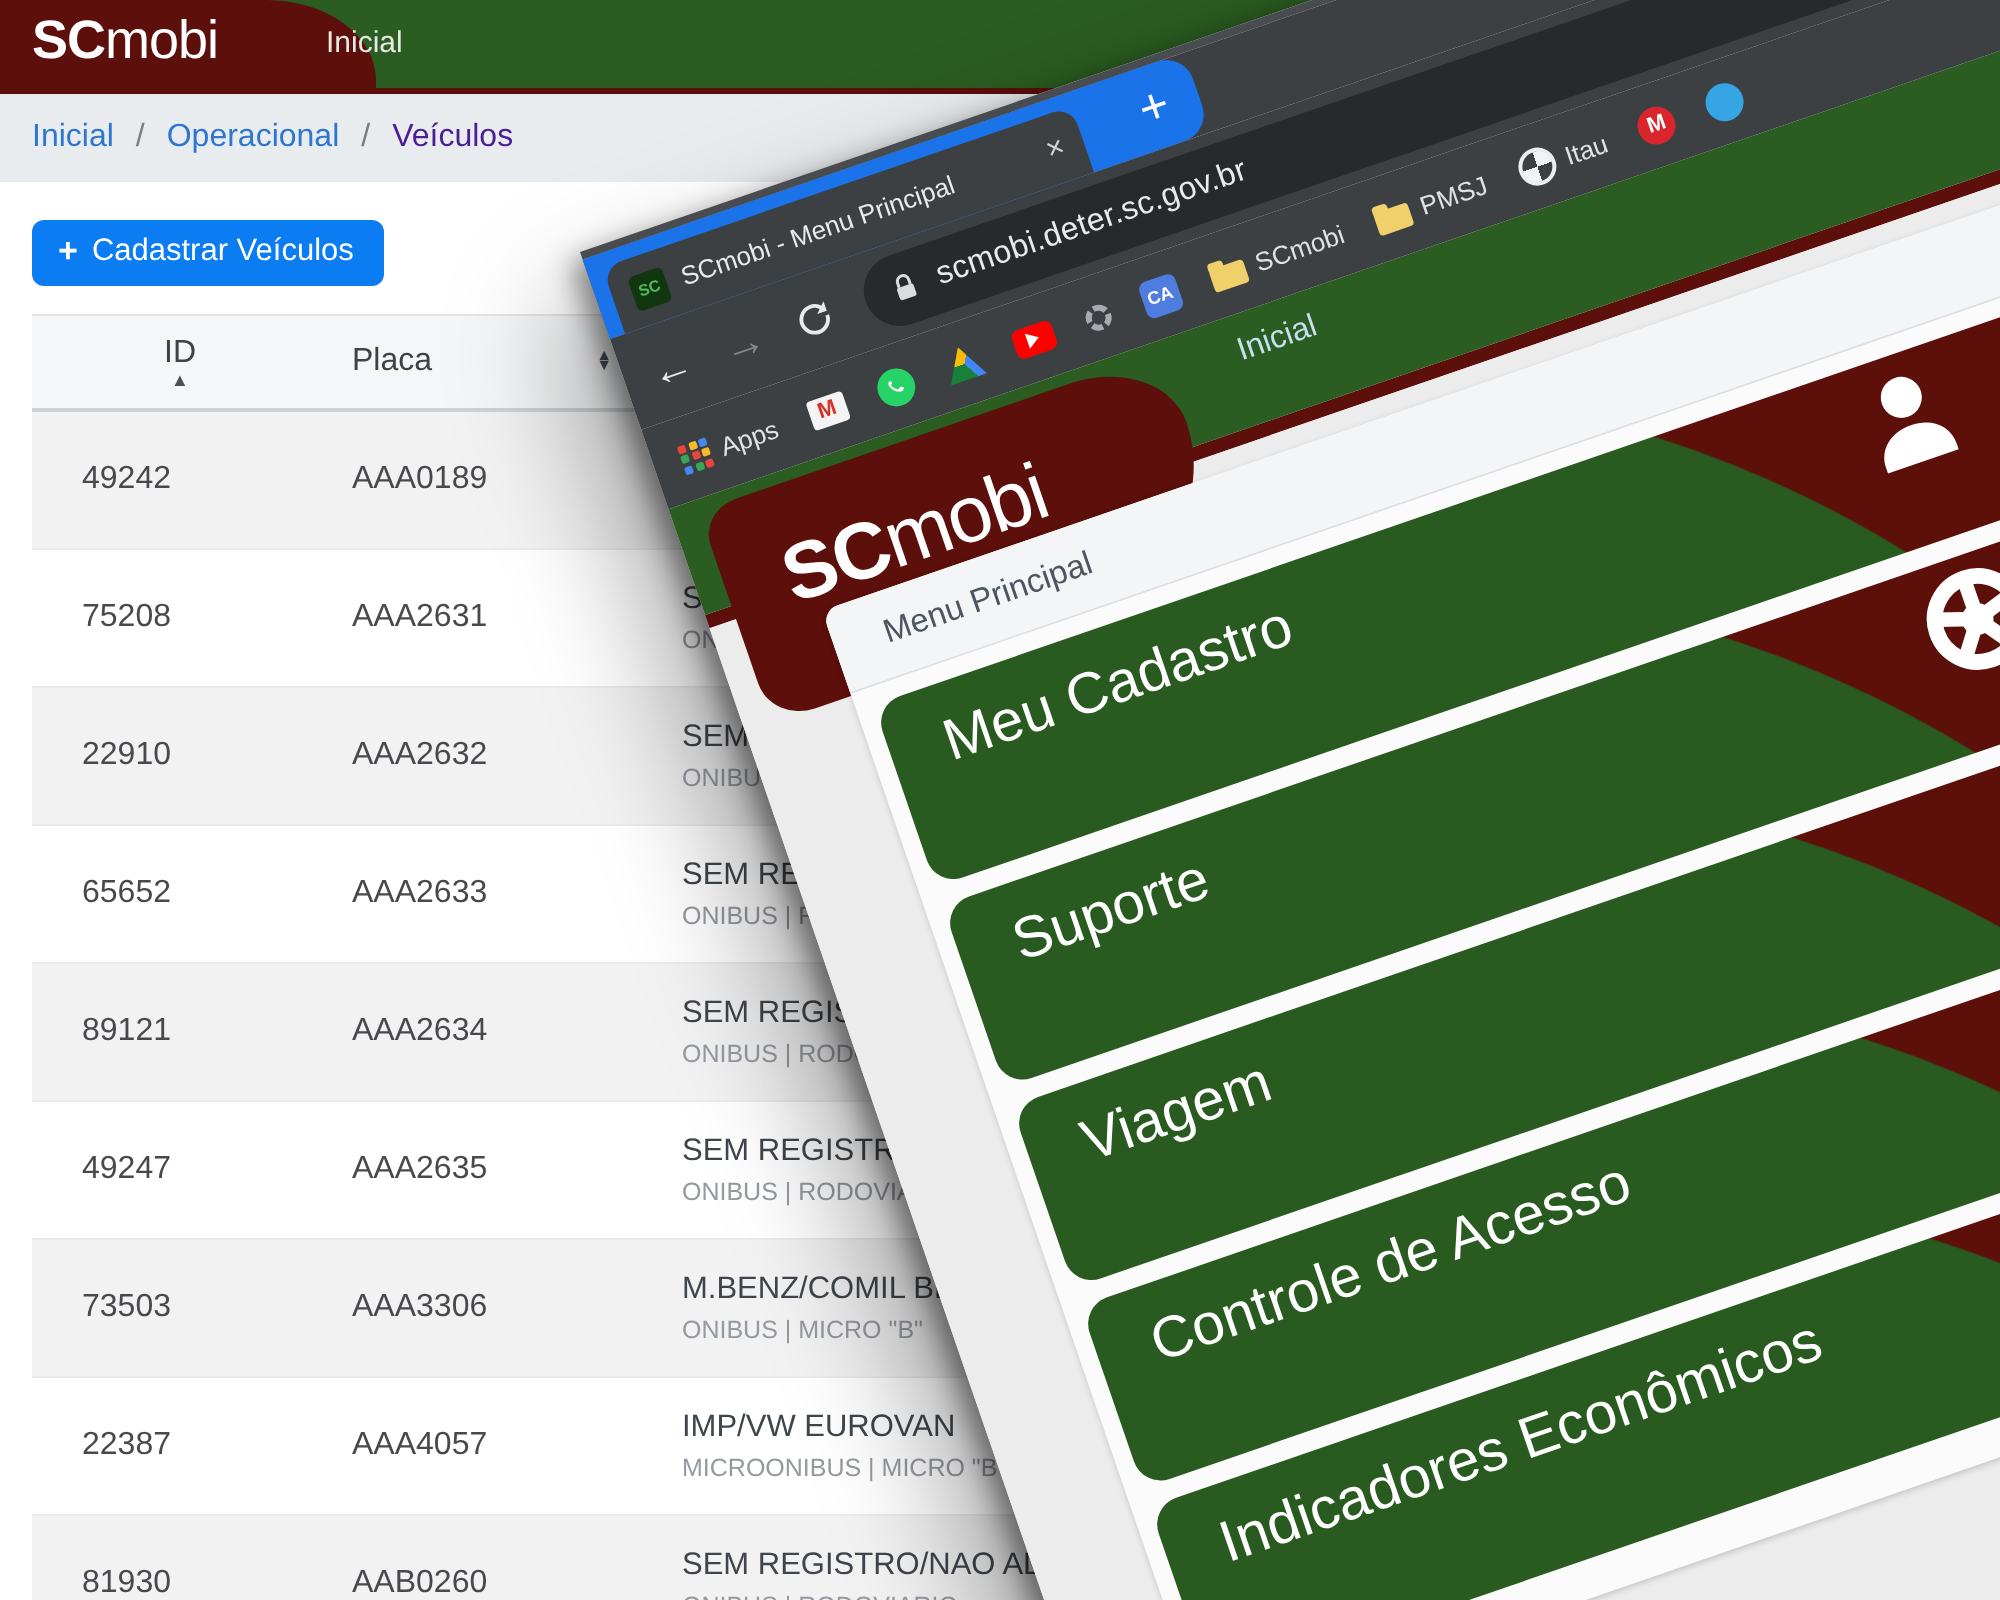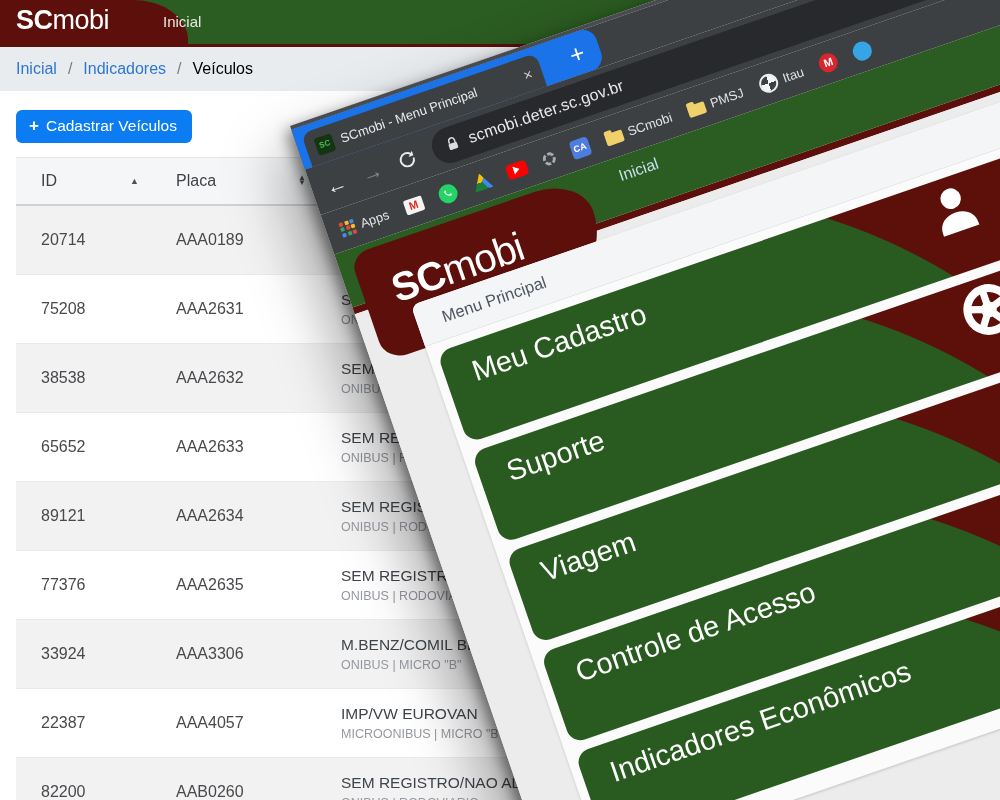--- a/index.html
+++ b/index.html
@@ -16,36 +16,36 @@
   .logo b { font-weight:800; }
   .logo i { font-style:normal; font-weight:400; }
   .main-nav { position:absolute; left:163px; top:0; height:44px; line-height:44px;
     color:#e4eae1; font-size:15px; }
   .header-border { height:3px; background:#5c0f0b; }
 
   .breadcrumb { height:44px; background:#e9ecef; display:flex; align-items:center;
     padding-left:16px; font-size:16px; }
   .breadcrumb a { color:#2e77d0; text-decoration:none; }
   .crumb-sep { color:#787e84; margin:0 11px; }
-  .crumb-current { color:#000000; }
+  .crumb-current { color:#4c1d95; }
 
   .content { padding:0 16px; }
   .btn-primary { margin-top:19px; display:inline-flex; align-items:center; gap:7px;
     background:#0c7cf2; color:#fff; border:none; border-radius:6px;
     padding:6px 15px 7px 13px; font-size:15.5px; font-family:inherit; cursor:pointer; }
   .btn-plus { font-weight:700; font-size:17px; }
 
   .vtable { margin-top:14px; font-size:16px; color:#47494c; }
   .thead { display:flex; height:49px; align-items:center; background:#f5f6f7;
     border-top:1px solid #e2e4e6; border-bottom:2px solid #cfd2d4; color:#3e4247; }
   .col1 { width:135px; padding-left:25px; display:flex; align-items:center; }
   .col2 { width:165px; padding-left:25px; display:flex; align-items:center; }
   .col3 { flex:1; padding-left:25px; }
   .thead .col1, .thead .col2 { justify-content:space-between; cursor:pointer; }
-  .thead .col1 { padding-right:12px; } .thead .col2 { padding-right:10px; }
+  .thead .col1 { padding-right:12px;flex-direction:column; } .thead .col2 { padding-right:10px; }
   .caret-up { font-size:9px; color:#4c5157; line-height:1; }
   .caret-both { display:flex; flex-direction:column; font-size:8px; line-height:0.62;
     color:#4c5157; }
   .trow { display:flex; height:69px; align-items:center; border-bottom:1px solid #ebebeb; }
   .trow.striped { background:#f2f2f2; }
   .cell-modelo { font-size:15.5px; color:#3f454b; }
   .cell-tipo { font-size:12.5px; color:#9599a0; margin-top:4px; }
 
   
   .overlay { position:absolute; left:290px; top:126px; width:1260px; height:1000px;
@@ -135,21 +135,21 @@
 <div class="app-header">
   <div class="brand-patch-main"></div>
   <div class="logo"><b>SC</b><i>mobi</i></div>
   <div class="main-nav">Inicial</div>
 </div>
 <div class="header-border"></div>
 
 <div class="breadcrumb">
   <a href="#">Inicial</a>
   <span class="crumb-sep">/</span>
-  <a href="#">Indicadores</a>
+  <a href="#">Operacional</a>
   <span class="crumb-sep">/</span>
   <span class="crumb-current">Veículos</span>
 </div>
 
 <div class="content">
   <button class="btn-primary">
     <span class="btn-plus">+</span>
     <span>Cadastrar Veículos</span>
   </button>
 
@@ -163,37 +163,37 @@
         <span>Placa</span>
         <span class="caret-both">
           <span>▲</span>
             <span>▼</span>
         </span>
       </div>
       <div class="col3"></div>
     </div>
 
     <div class="trow striped">
-      <div class="col1">20714</div>
+      <div class="col1">49242</div>
       <div class="col2">AAA0189</div>
       <div class="col3">
         <div class="cell-modelo">IMP/VW EUROVAN</div>
         <div class="cell-tipo">MICROONIBUS | MICRO "B"</div>
       </div>
     </div>
     <div class="trow">
       <div class="col1">75208</div>
       <div class="col2">AAA2631</div>
       <div class="col3">
         <div class="cell-modelo">SEM REGISTRO/NAO ALTERE</div>
         <div class="cell-tipo">ONIBUS | RODOVIARIO</div>
       </div>
     </div>
     <div class="trow striped">
-      <div class="col1">38538</div>
+      <div class="col1">22910</div>
       <div class="col2">AAA2632</div>
       <div class="col3">
         <div class="cell-modelo">SEM REGISTRO/NAO ALTERE</div>
         <div class="cell-tipo">ONIBUS | RODOVIARIO</div>
       </div>
     </div>
     <div class="trow">
       <div class="col1">65652</div>
       <div class="col2">AAA2633</div>
       <div class="col3">
@@ -203,45 +203,45 @@
     </div>
     <div class="trow striped">
       <div class="col1">89121</div>
       <div class="col2">AAA2634</div>
       <div class="col3">
         <div class="cell-modelo">SEM REGISTRO/NAO ALTERE</div>
         <div class="cell-tipo">ONIBUS | RODOVIARIO</div>
       </div>
     </div>
     <div class="trow">
-      <div class="col1">77376</div>
+      <div class="col1">49247</div>
       <div class="col2">AAA2635</div>
       <div class="col3">
         <div class="cell-modelo">SEM REGISTRO/NAO ALTERE</div>
         <div class="cell-tipo">ONIBUS | RODOVIARIO</div>
       </div>
     </div>
     <div class="trow striped">
-      <div class="col1">33924</div>
+      <div class="col1">73503</div>
       <div class="col2">AAA3306</div>
       <div class="col3">
         <div class="cell-modelo">M.BENZ/COMIL BELLO M</div>
         <div class="cell-tipo">ONIBUS | MICRO "B"</div>
       </div>
     </div>
     <div class="trow">
       <div class="col1">22387</div>
       <div class="col2">AAA4057</div>
       <div class="col3">
         <div class="cell-modelo">IMP/VW EUROVAN</div>
         <div class="cell-tipo">MICROONIBUS | MICRO "B"</div>
       </div>
     </div>
     <div class="trow striped">
-      <div class="col1">82200</div>
+      <div class="col1">81930</div>
       <div class="col2">AAB0260</div>
       <div class="col3">
         <div class="cell-modelo">SEM REGISTRO/NAO ALTERE</div>
         <div class="cell-tipo">ONIBUS | RODOVIARIO</div>
       </div>
     </div>
   </div>
 </div>
 
 <div class="overlay">

